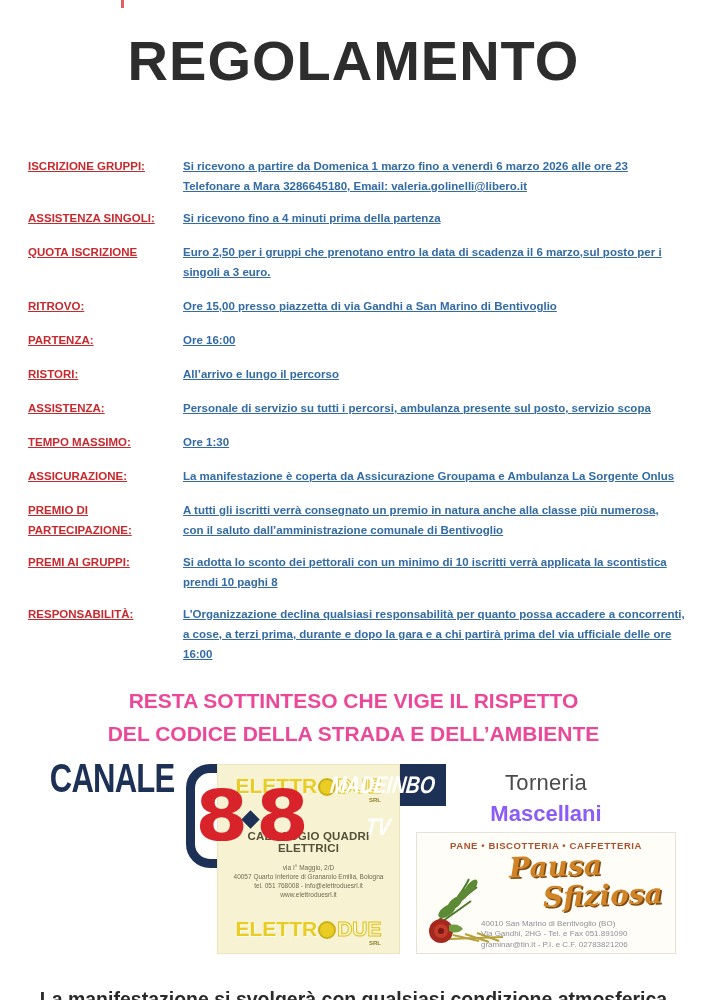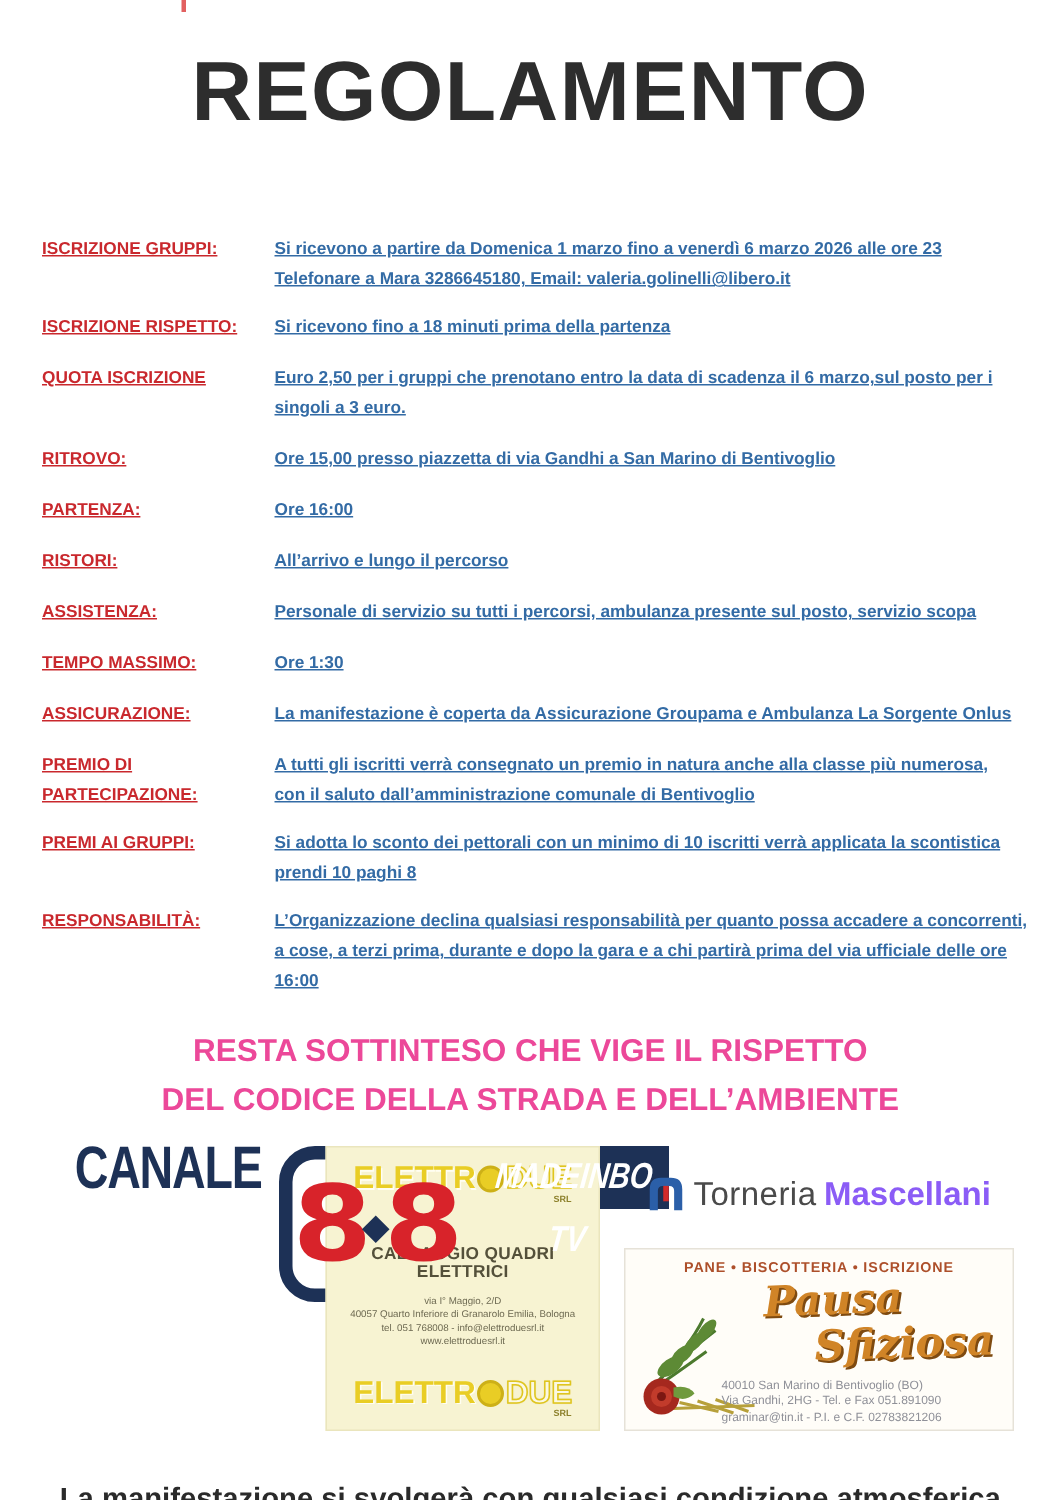--- a/index.html
+++ b/index.html
@@ -45,21 +45,21 @@
   .ed-o{display:inline-block;width:18px;height:18px;border-radius:50%;background:#e9cd25;
     border:2px solid #cdb017;vertical-align:-3px;margin:0 1px;box-sizing:border-box;}
   .ed-right{color:#fbf8e2;-webkit-text-stroke:1px #dfc51e;text-shadow:0 0 1px #cdb017;}
   .ed-srl{text-align:right;font-size:6px;font-weight:700;color:#8d812c;line-height:7px;margin-right:12px;}
   .ed-heading{text-align:center;font-size:11.5px;font-weight:600;color:#54503a;letter-spacing:0.2px;margin-top:26px;}
   .ed-addr{text-align:center;font-size:6.5px;line-height:9px;color:#6e6a52;margin-top:9px;}
   .ed-bottom{margin-top:auto;}
 
   
   .logo-right{width:260px;display:flex;flex-direction:column;}
-  .mascellani{display:flex;align-items:center;justify-content:center;gap:5px;height:48px;margin-top:8px;}
+  .mascellani{display:flex;align-items:center;justify-content:center;gap:5px;height:48px;margin-top:8px;flex-direction:column;}
   .tm-light{font-size:22px;font-weight:400;color:#4a4a4a;letter-spacing:0.3px;}
   .tm-bold{font-size:22px;font-weight:700;color:#8b5cf6;}
   .pausa-card{position:relative;margin-top:12px;height:122px;background:#fffdf8;border:1px solid #e6e2d8;box-sizing:border-box;}
   .pausa-tagline{text-align:center;font-size:9.5px;font-weight:700;color:#ad4f2a;letter-spacing:0.6px;margin-top:7px;}
   .pausa-script{position:absolute;font-family:"DejaVu Serif",serif;font-style:italic;font-weight:700;
     color:#d08427;text-shadow:1.5px 1.5px 0 #7e4a10;}
   .pausa-script.l1{left:92px;top:17px;font-size:28px;transform:rotate(-2deg);}
   .pausa-script.l2{left:126px;top:46px;font-size:28px;transform:rotate(-2deg);}
   .pausa-addr{position:absolute;right:4px;bottom:3px;width:190px;text-align:left;
     font-size:8px;line-height:10.5px;color:#8f9098;}
@@ -78,22 +78,22 @@
 
 <main class="rules">
   <div class="rule-row two">
     <div class="rule-label">ISCRIZIONE GRUPPI:</div>
     <div class="rule-value">
       <div>Si ricevono a partire da Domenica 1 marzo fino a venerdì 6 marzo 2026 alle ore 23</div>
       <div>Telefonare a Mara 3286645180, Email: valeria.golinelli@libero.it</div>
     </div>
   </div>
   <div class="rule-row">
-    <div class="rule-label">ISCRIZIONE RISPETTO:</div>
-    <div class="rule-value">Si ricevono fino a 18 minuti prima della partenza</div>
+    <div class="rule-label">ASSISTENZA SINGOLI:</div>
+    <div class="rule-value">Si ricevono fino a 4 minuti prima della partenza</div>
   </div>
   <div class="rule-row">
     <div class="rule-label">QUOTA ISCRIZIONE</div>
     <div class="rule-value">Euro 2,50 per i gruppi che prenotano entro la data di scadenza il 6 marzo,sul posto per i singoli a 3 euro.</div>
   </div>
   <div class="rule-row">
     <div class="rule-label">RITROVO:</div>
     <div class="rule-value">Ore 15,00 presso piazzetta di via Gandhi a San Marino di Bentivoglio</div>
   </div>
   <div class="rule-row">
@@ -179,21 +179,21 @@
   <div class="logo-right">
     <div class="mascellani">
       <svg width="26" height="26" viewBox="0 0 24 24">
         <path d="M2 22 L2 9 Q2 2 9 2 L15 2 Q22 2 22 9 L22 22 L17 22 L17 10 Q17 7 14 7 L10 7 Q7 7 7 10 L7 22 Z" fill="#2b5fa8"></path>
         <rect x="10.3" y="7" width="3.4" height="9.5" fill="#d22b2b"></rect>
       </svg>
       <span class="tm-light">Torneria</span>
         <span class="tm-bold">Mascellani</span>
     </div>
     <div class="pausa-card">
-      <div class="pausa-tagline">PANE • BISCOTTERIA • ISCRIZIONE</div>
+      <div class="pausa-tagline">PANE • BISCOTTERIA • CAFFETTERIA</div>
       <div class="pausa-script l1">Pausa</div>
       <div class="pausa-script l2">Sfiziosa</div>
       <svg class="pausa-art" width="88" height="86" viewBox="0 0 88 86">
         <g stroke="#4c7a2e" stroke-width="2" fill="none">
           <path d="M14 62 Q34 40 58 22"></path>
           <path d="M12 64 Q30 52 52 36"></path>
           <path d="M16 60 Q40 34 50 14"></path>
         </g>
         <g fill="#5d8a35">
           <ellipse cx="52" cy="22" rx="4" ry="9" transform="rotate(40 52 22)"></ellipse>

